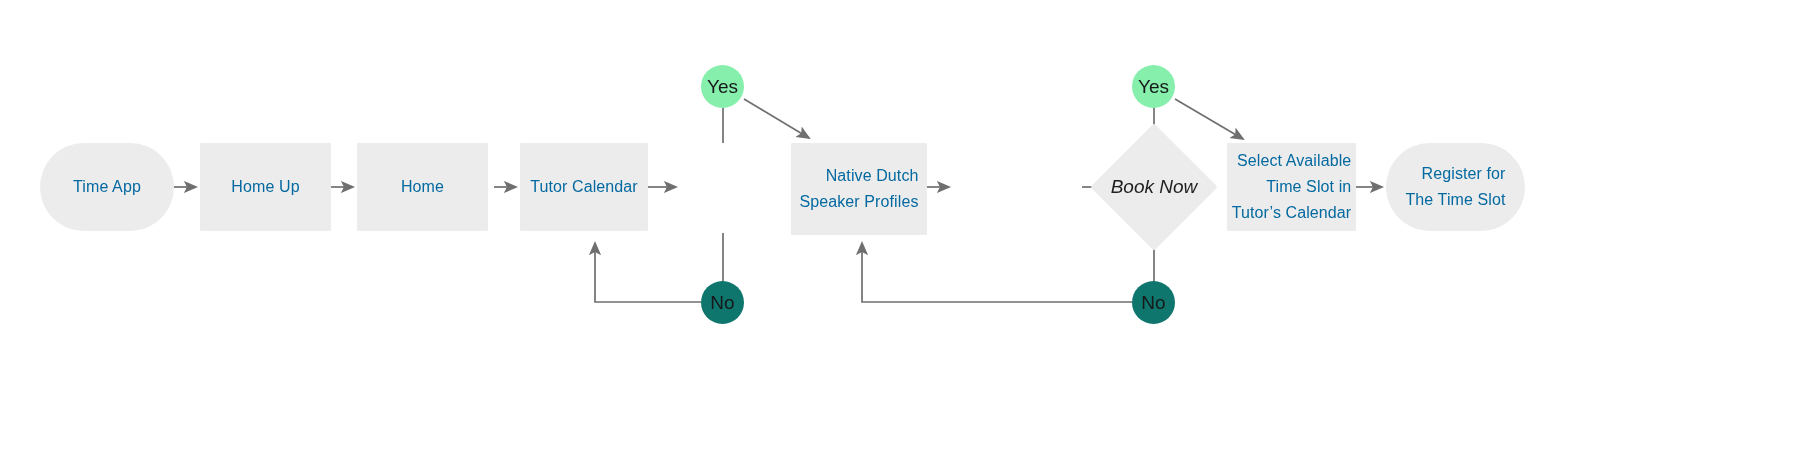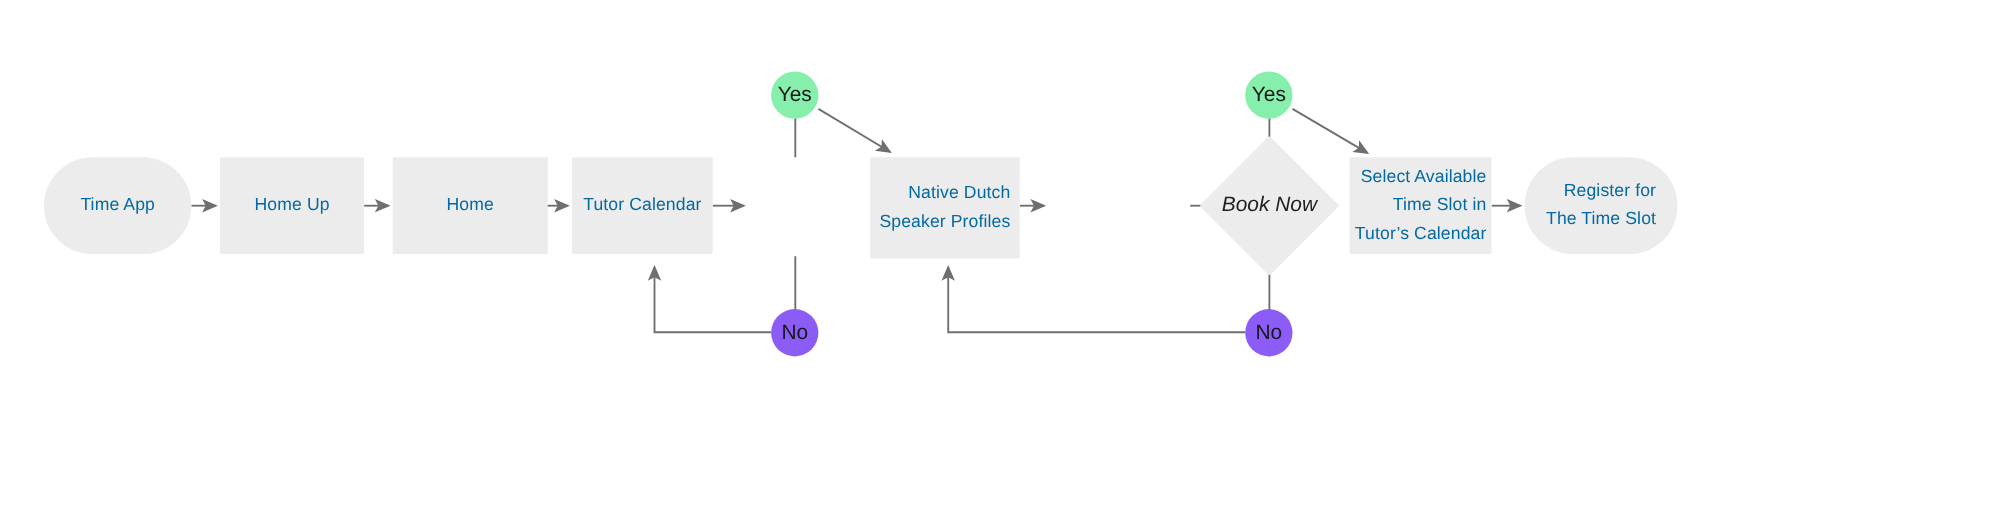--- a/index.html
+++ b/index.html
@@ -69,21 +69,21 @@
     position: absolute;
     border-radius: 50%;
     display: flex;
     align-items: center;
     justify-content: center;
     color: #16181a;
     font-size: 19px;
     line-height: 1;
   }
   .circle.yes { background: #86efac; }
-  .circle.no  { background: #8b5cf6; }
+  .circle.no  { background: #0f766e; }
 </style>
 </head>
 <body>
 
 <div id="canvas">
 
   <svg class="edges" viewBox="0 0 1814 462">
     <defs>
       <marker id="arrow" markerWidth="9" markerHeight="9" refX="7.2" refY="4.5" orient="auto" markerUnits="strokeWidth">
         <path d="M0,0.9 L8.4,4.5 L0,8.1 L1.9,4.5 Z" fill="#6f6f6f"></path>
@@ -128,21 +128,21 @@
   </svg>
 
   <div class="node stadium" style="left:40px; top:143px; width:134px; height:88px;">
     <span>Time App</span>
   </div>
 
   <div class="node rect" style="left:200px; top:143px; width:131px; height:88px;">
     <span>Home Up</span>
   </div>
 
-  <div class="node rect" style="left:357px; top:143px; width:141px; height:88px;">
+  <div class="node rect" style="left:357px; top:143px; width:131px; height:88px;">
     <span>Home</span>
   </div>
 
   <div class="node rect" style="left:520px; top:143px; width:128px; height:88px;">
     <span>Tutor Calendar</span>
   </div>
 
 
   <div class="node rect" style="left:791px; top:143px; width:136px; height:92px; white-space:pre-line;">
     <span>Native Dutch

